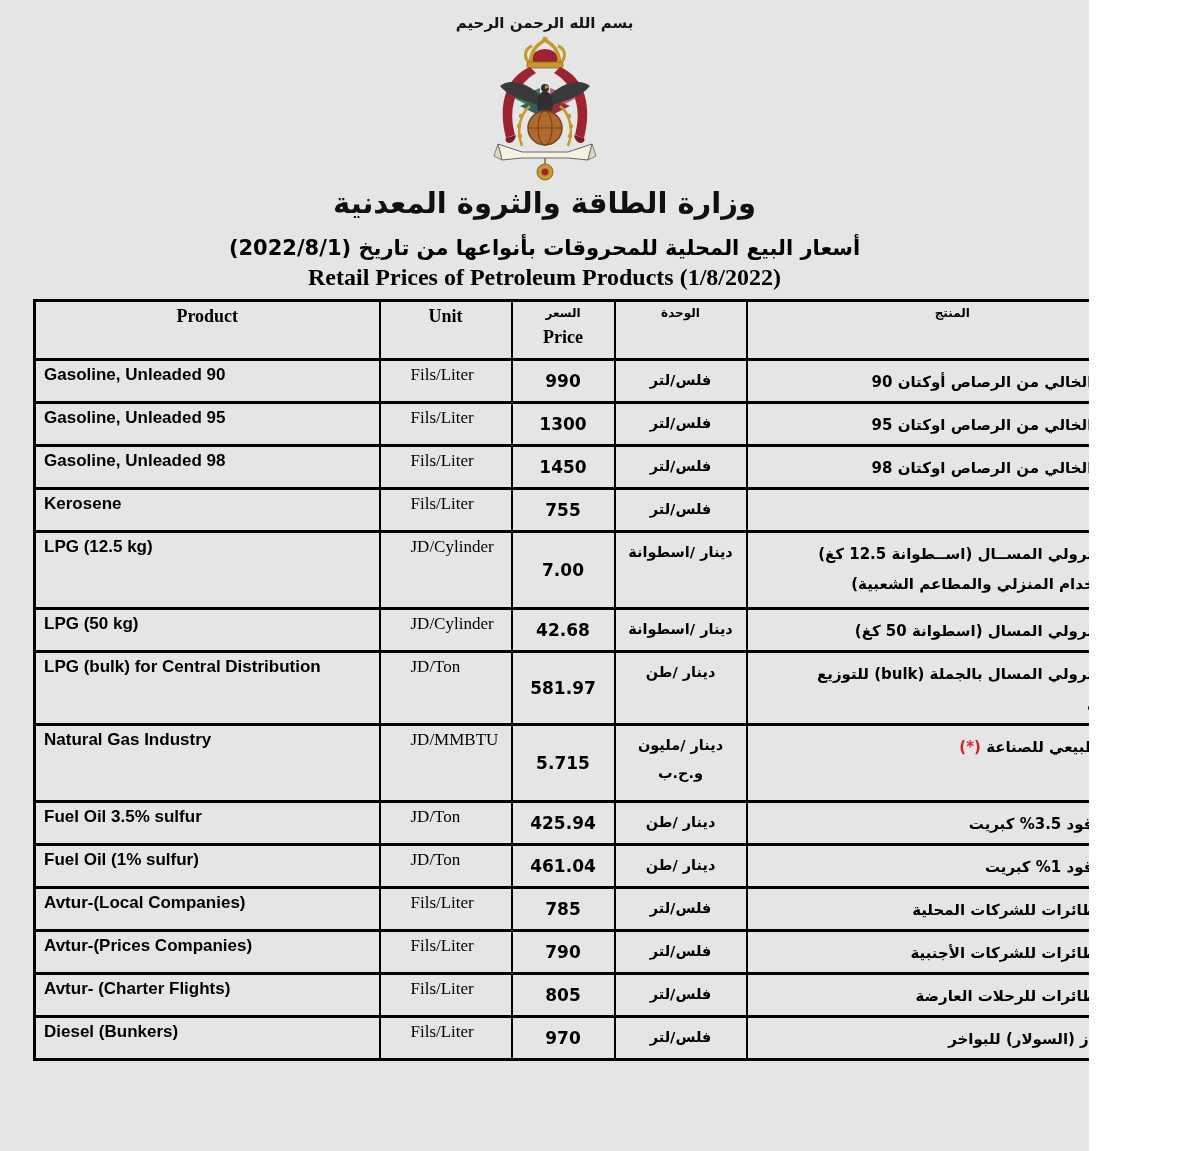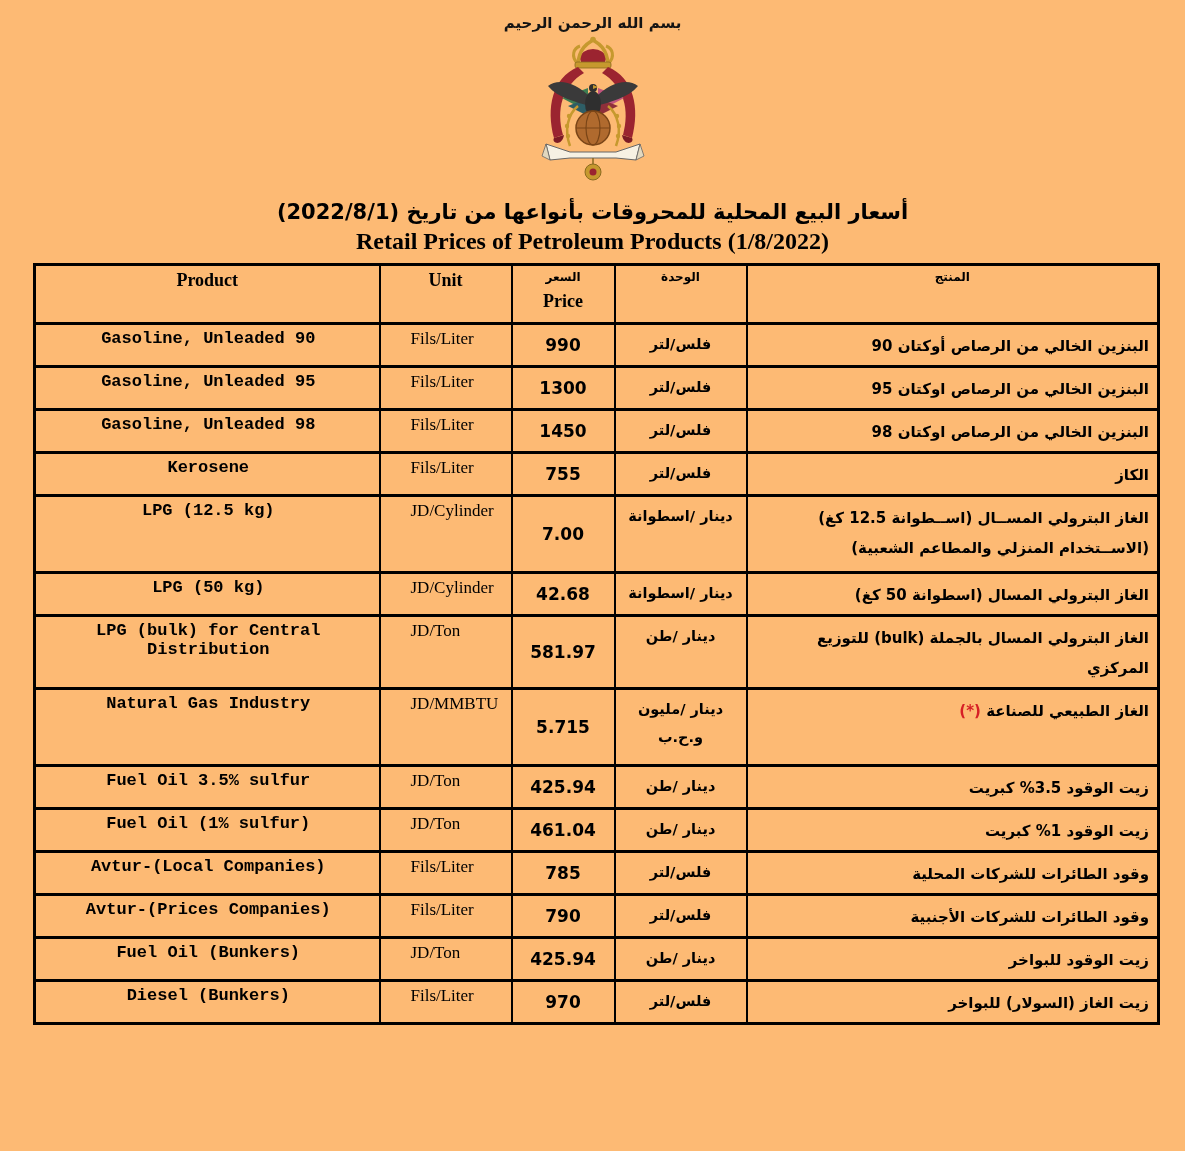--- a/index.html
+++ b/index.html
@@ -1,20 +1,20 @@
 <!DOCTYPE html>
 <html style="--note-red: #d61f26;"><head>
 <meta charset="utf-8">
 <style>
   html,body { margin:0; padding:0; background:#ffffff; }
   .page {
     position:relative;
-    width:1185px;
+    width:1089px;
     height:1151px;
-    background:#fdba74;
+    background:#e5e5e5;
     font-family:"Liberation Serif", serif;
     color:#000;
     overflow:hidden;
   }
   .header-block { text-align:center; padding-top:14px; }
   .bismillah {
     font-family:"DejaVu Sans", sans-serif;
     font-size:15px; font-weight:bold; color:#141414;
     letter-spacing:1px;
   }
@@ -47,23 +47,23 @@
     border-bottom-width:3px;
     vertical-align:top;
     padding:4px 6px;
   }
   .prices { border:3px solid #000; }
   thead th { font-family:"Liberation Serif", serif; font-weight:bold; font-size:18px; text-align:center; height:48px; }
   th .hdr-ar, td.c-unitar, td.c-prodar { font-family:"DejaVu Sans", sans-serif; }
   th .hdr-ar { font-size:12px; font-weight:bold; direction:rtl; }
   th .hdr-en2 { font-size:18px; font-weight:bold; margin-top:7px;text-align:center; }
   td.c-product {
-    font-family:Liberation Mono, monospace;
+    font-family:Liberation Sans, sans-serif;
     font-weight:bold; font-size:17px;
-    text-align:center; padding-left:8px; height:26px;
+    text-align:left; padding-left:8px; height:26px;
   }
   td.c-unit {
     font-family:"Liberation Serif", serif;
     font-size:17px; text-align:left; padding-left:30px;
   }
   td.c-price {
     font-family:"DejaVu Sans", sans-serif;
     font-weight:bold; font-size:17px;
     text-align:center; vertical-align:middle;
   }
@@ -144,20 +144,21 @@
         <path d="M122,108 L118,124 L126,120 Z" fill="#e2d8bf" stroke="#666" stroke-width="0.8"></path>
       </g>
 
       <g>
         <line x1="75" y1="122" x2="75" y2="128" stroke="#8a6a20" stroke-width="1.5"></line>
         <circle cx="75" cy="136" r="8" fill="#c6992e" stroke="#8a6a20" stroke-width="1"></circle>
         <circle cx="75" cy="136" r="3.5" fill="#9b2430"></circle>
       </g>
     </svg>
 
+    <div class="ministry-name">وزارة الطاقة والثروة المعدنية</div>
   </div>
 
   <div class="title-ar">أسعار البيع المحلية للمحروقات بأنواعها من تاريخ (2022/8/1)</div>
   <div class="title-en">Retail Prices of Petroleum Products (1/8/2022)</div>
 
   <table class="prices">
     <colgroup>
       <col style="width:345px">
         <col style="width:132px">
         <col style="width:103px">
@@ -296,30 +297,30 @@
   <tr>
     <td class="c-product">Avtur-(Prices Companies)</td>
     <td class="c-unit">Fils/Liter</td>
     <td class="c-price">790</td>
     <td class="c-unitar">
             <div>فلس/لتر</div>
           </td>
     <td class="c-prodar"><span>وقود الطائرات للشركات الأجنبية</span></td>
   </tr>
 
-
-  <tr>
-    <td class="c-product">Fuel Oil (Bunkers)</td>
-    <td class="c-unit">JD/Ton</td>
-    <td class="c-price">425.94</td>
-    <td class="c-unitar">
-            <div>دينار /طن</div>
-          </td>
-    <td class="c-prodar"><span>زيت الوقود للبواخر</span></td>
-  </tr>
+  <tr>
+    <td class="c-product">Avtur- (Charter Flights)</td>
+    <td class="c-unit">Fils/Liter</td>
+    <td class="c-price">805</td>
+    <td class="c-unitar">
+            <div>فلس/لتر</div>
+          </td>
+    <td class="c-prodar"><span>وقود الطائرات للرحلات العارضة</span></td>
+  </tr>
+
 
   <tr>
     <td class="c-product">Diesel (Bunkers)</td>
     <td class="c-unit">Fils/Liter</td>
     <td class="c-price">970</td>
     <td class="c-unitar">
             <div>فلس/لتر</div>
           </td>
     <td class="c-prodar"><span>زيت الغاز (السولار) للبواخر</span></td>
   </tr>

